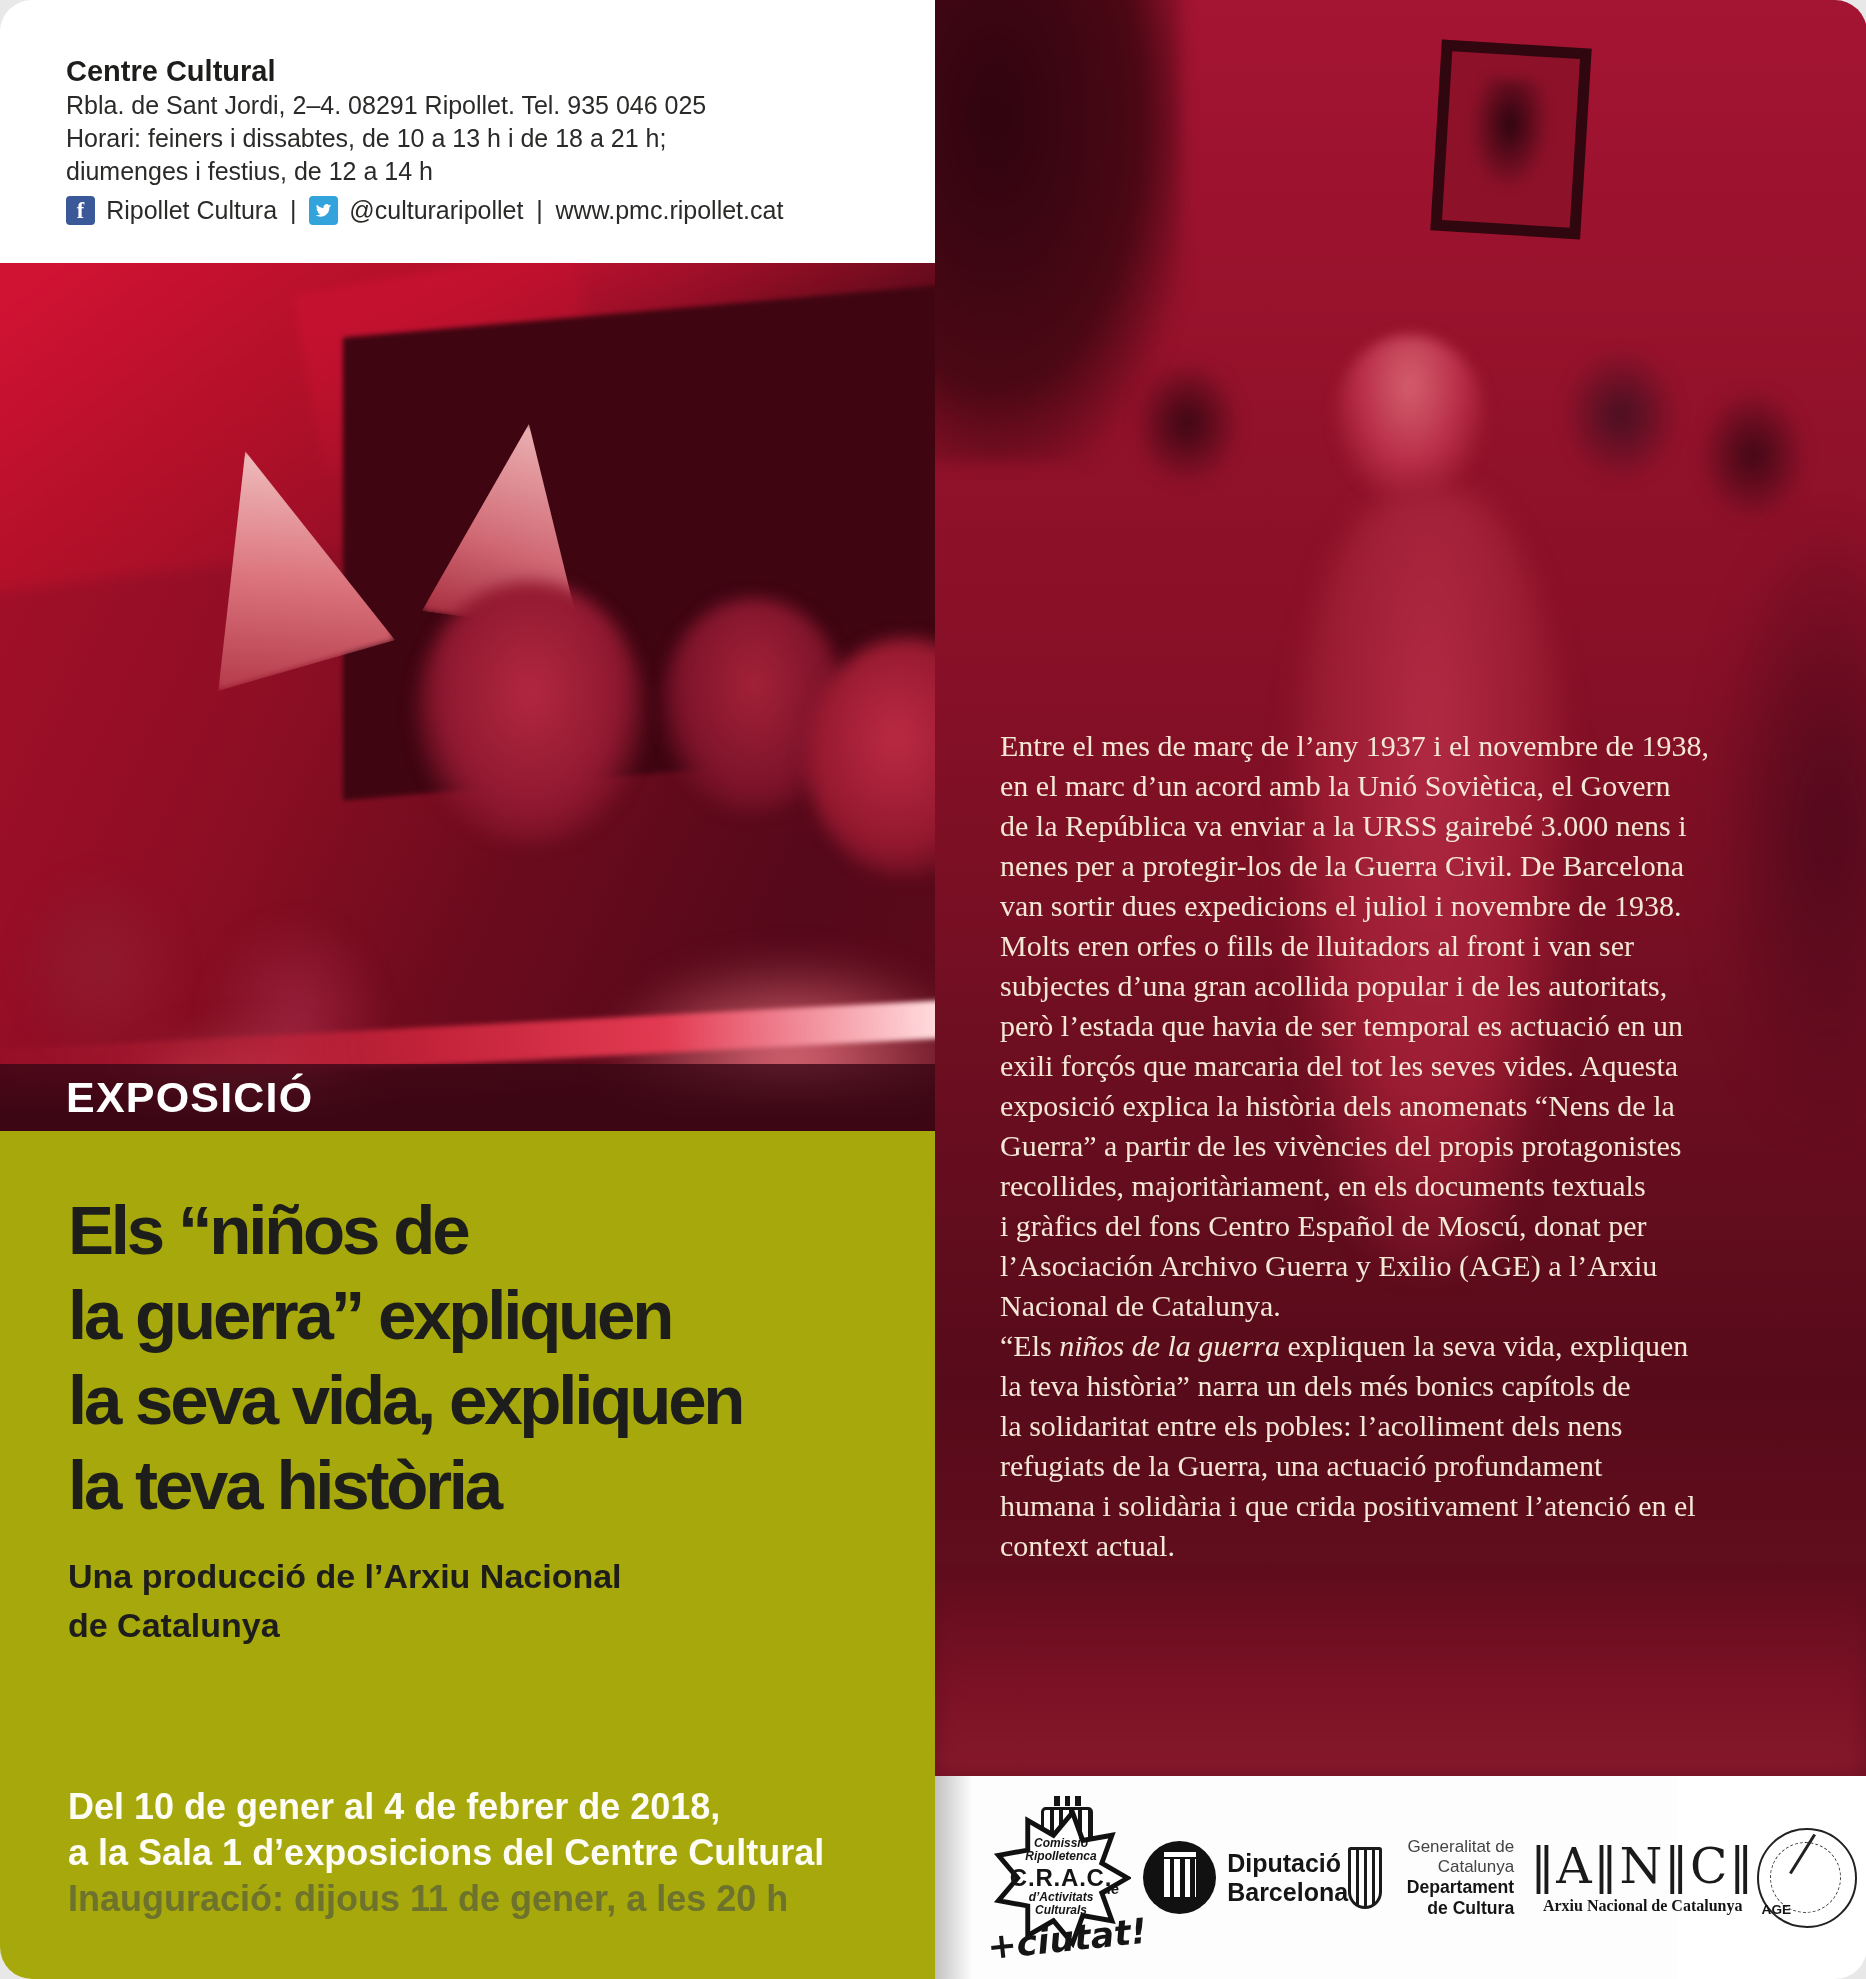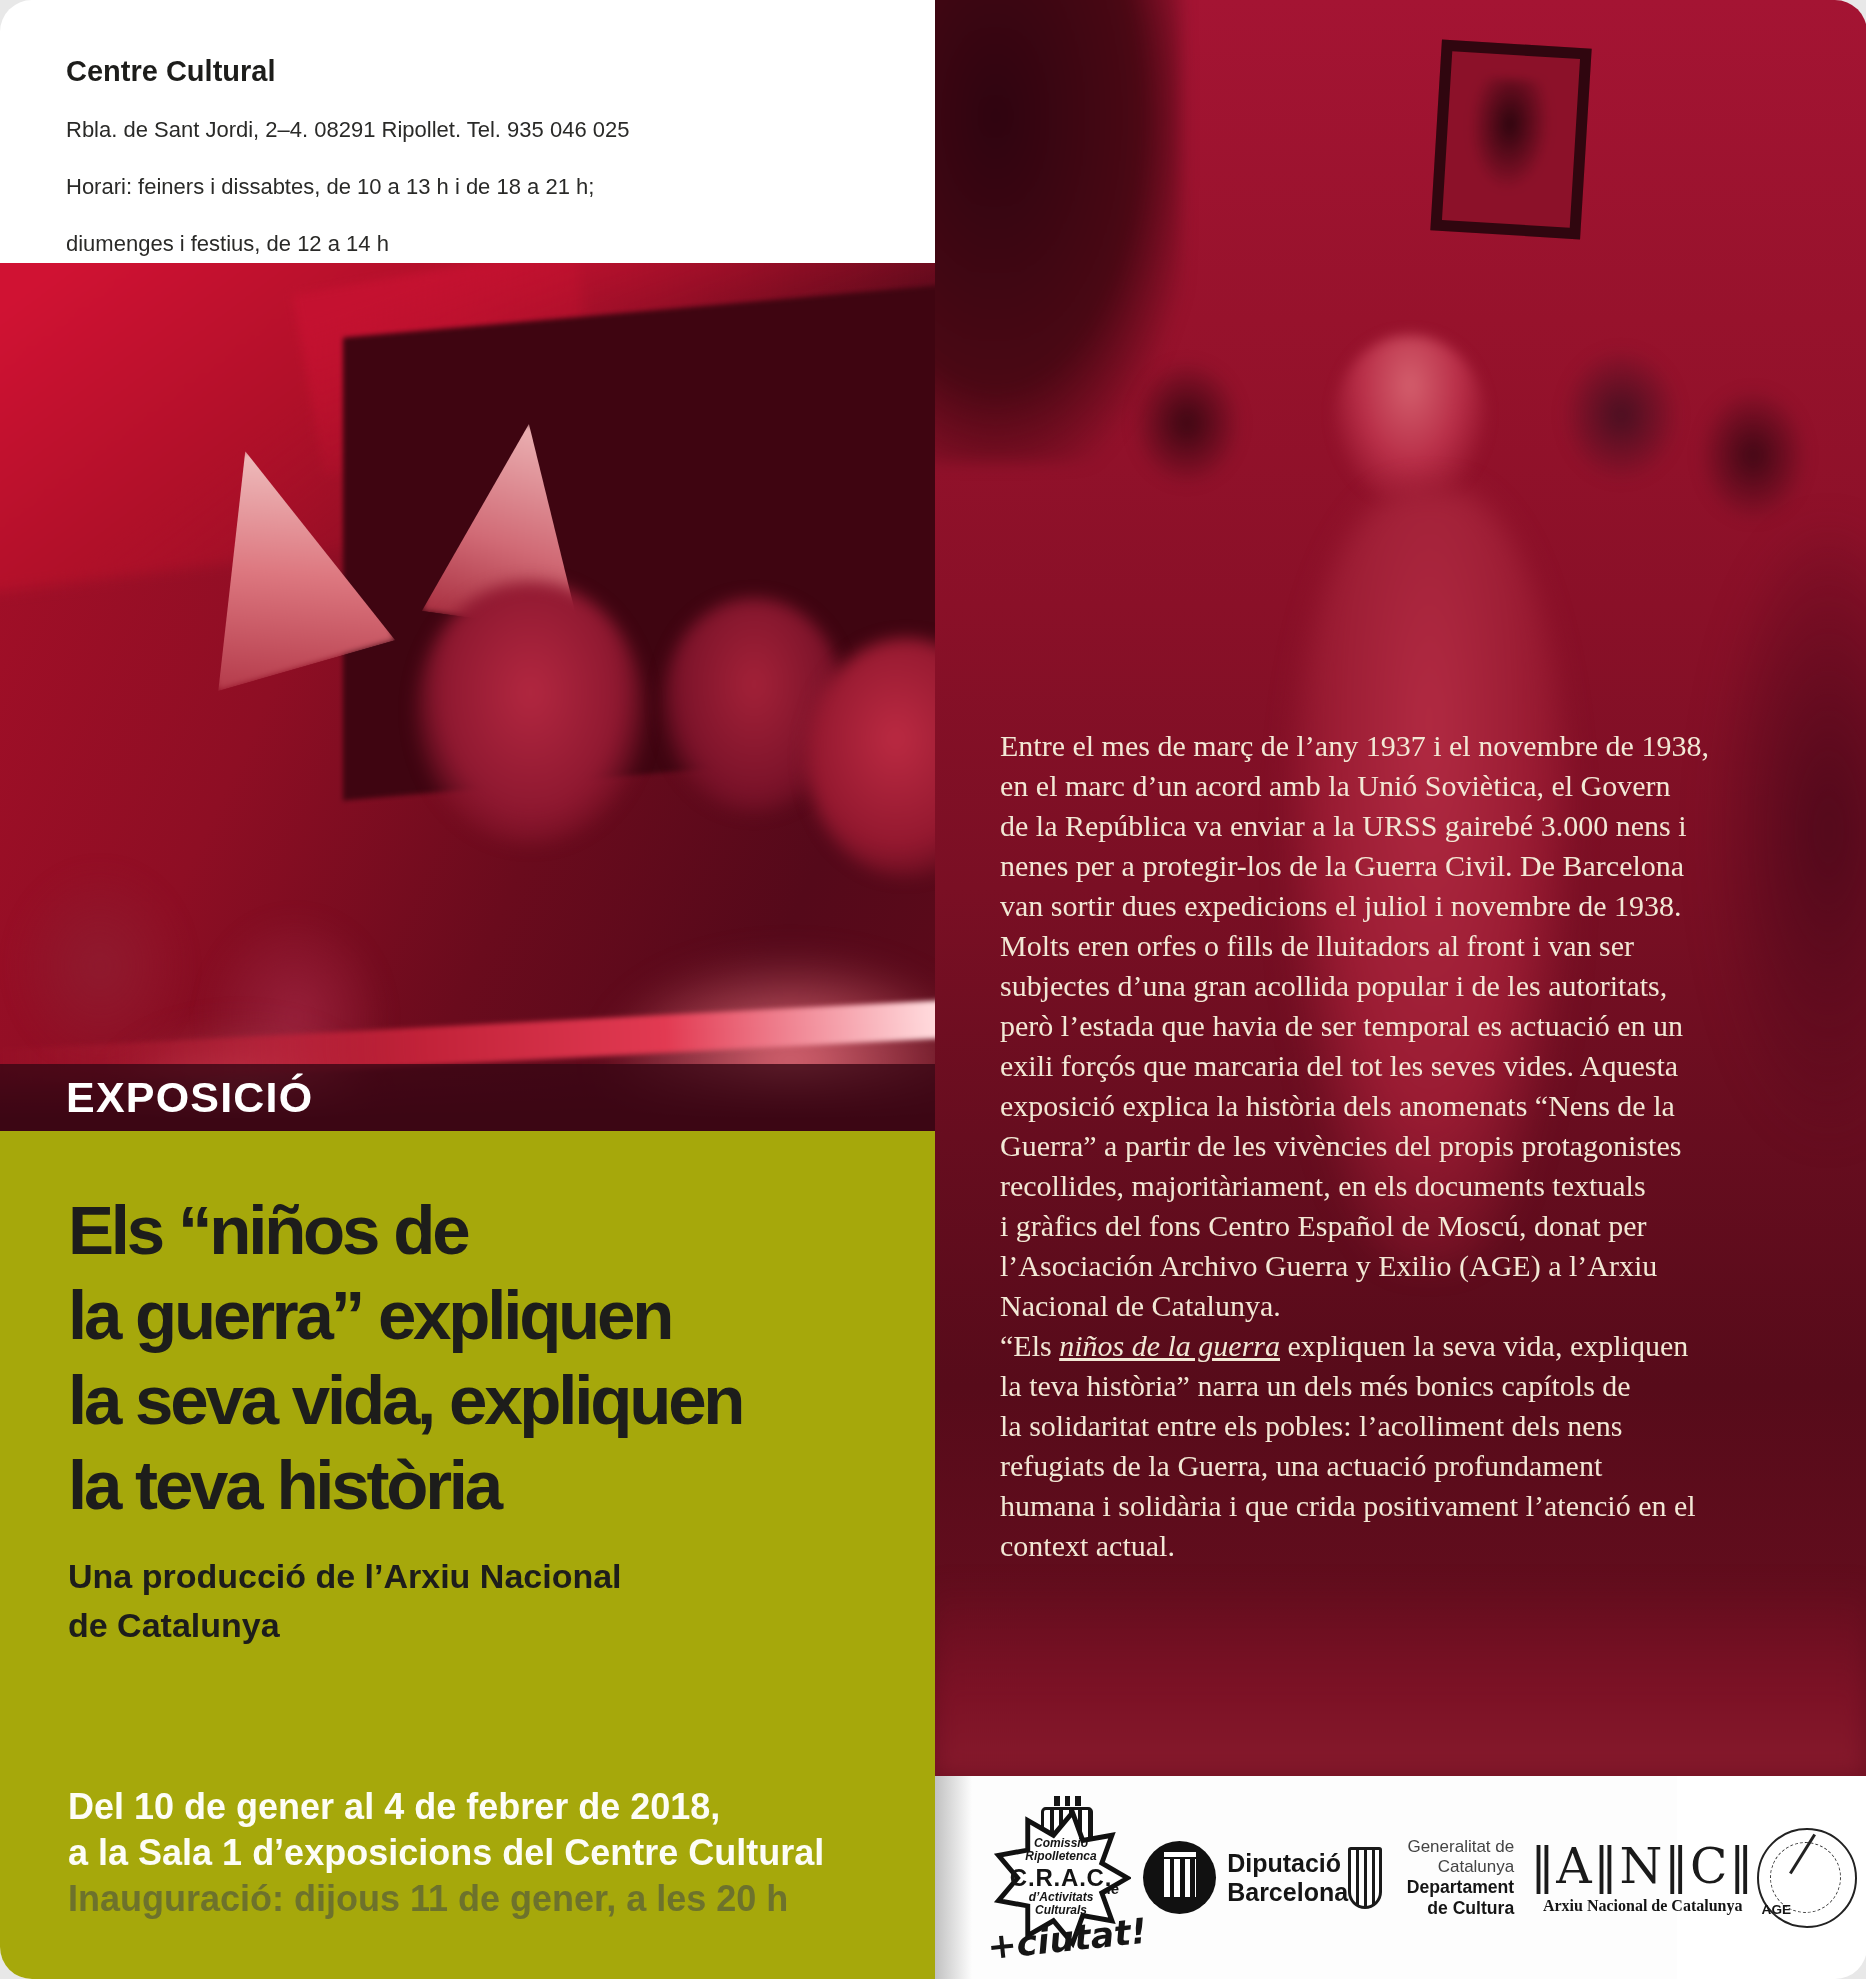--- a/index.html
+++ b/index.html
@@ -3,21 +3,21 @@
 <meta charset="utf-8">
 <style>
   html,body{margin:0;padding:0;background:#e8e8e8;}
   .page{position:relative;width:1867px;height:1979px;background:#ffffff;overflow:hidden;
         font-family:"Liberation Sans",sans-serif;border-radius:32px;}
   .abs{position:absolute;}
 
   
   .contact{position:absolute;left:66px;top:54px;width:830px;color:#1d1d1b;}
   .contact-title{font-size:29px;font-weight:bold;line-height:35px;}
-  .contact-line{font-size:22px;line-height:33px;color:#2a2a28;margin-top:24px;}
+  .contact-line{font-size:25px;line-height:33px;color:#2a2a28;}
   .social-row{display:flex;align-items:center;gap:11.2px;margin-top:8px;font-size:25px;color:#2a2a28;}
   .sq-icon{width:29px;height:29px;border-radius:4px;display:inline-flex;align-items:center;
            justify-content:center;color:#fff;font-weight:bold;font-size:22.3px;}
   .fb{background:#3b5998;font-family:"Liberation Serif",serif;}
   .tw{background:#33a3dc;}
   .sep{color:#2a2a28;padding:0 1.6px;}
 
   
   .photo-left{position:absolute;left:0;top:263px;width:935px;height:868px;overflow:hidden;
      background:linear-gradient(115deg,#a90f29 0%,#8e0e24 35%,#6a0b1d 60%,#55091a 82%,#5c0a1a 100%);}
@@ -91,21 +91,21 @@
      background:radial-gradient(ellipse at 50% 30%,#b12a42 0%,#9a1c33 50%,rgba(154,28,51,0) 78%);}
   .pr-figR{left:782px;top:527px;width:223px;height:607px;filter:blur(19px);border-radius:50%;
      background:radial-gradient(ellipse,#50091b 0%,rgba(80,9,27,0) 78%);}
   .pr-floor{position:absolute;left:0;top:1580px;width:931px;height:196px;filter:blur(11.2px);
      background:linear-gradient(180deg,rgba(125,18,38,0) 0%,#7d1226 60%,#861a2c 100%);}
 
   
   .body-text{position:absolute;left:1000px;top:726px;width:870px;color:#f2e8d5;
      font-family:"Liberation Serif","DejaVu Serif",serif;font-size:30px;line-height:40px;}
   .b-line{white-space:nowrap;}
-  .b-line .it{font-style:italic;text-decoration:underline;}
+  .b-line .it{font-style:italic;}
 
   
   .logo-strip{position:absolute;left:935px;top:1776px;width:742px;height:203px;background:#fdfdfd;
      display:flex;align-items:center;justify-content:space-between;padding:0 44px 0 56px;box-sizing:border-box;}
   .logo-strip::before{content:"";position:absolute;left:0;top:0;width:37px;height:203px;
      background:linear-gradient(90deg,rgba(120,120,120,0.45),rgba(120,120,120,0));}
   .logo{color:#151515;text-align:center;}
   .crac-wrap{position:relative;width:140px;height:152px;}
   .crac-svg{position:absolute;left:0;top:0;}
   .crac-text{position:absolute;left:0;top:35px;width:140px;font-size:12px;font-style:italic;

